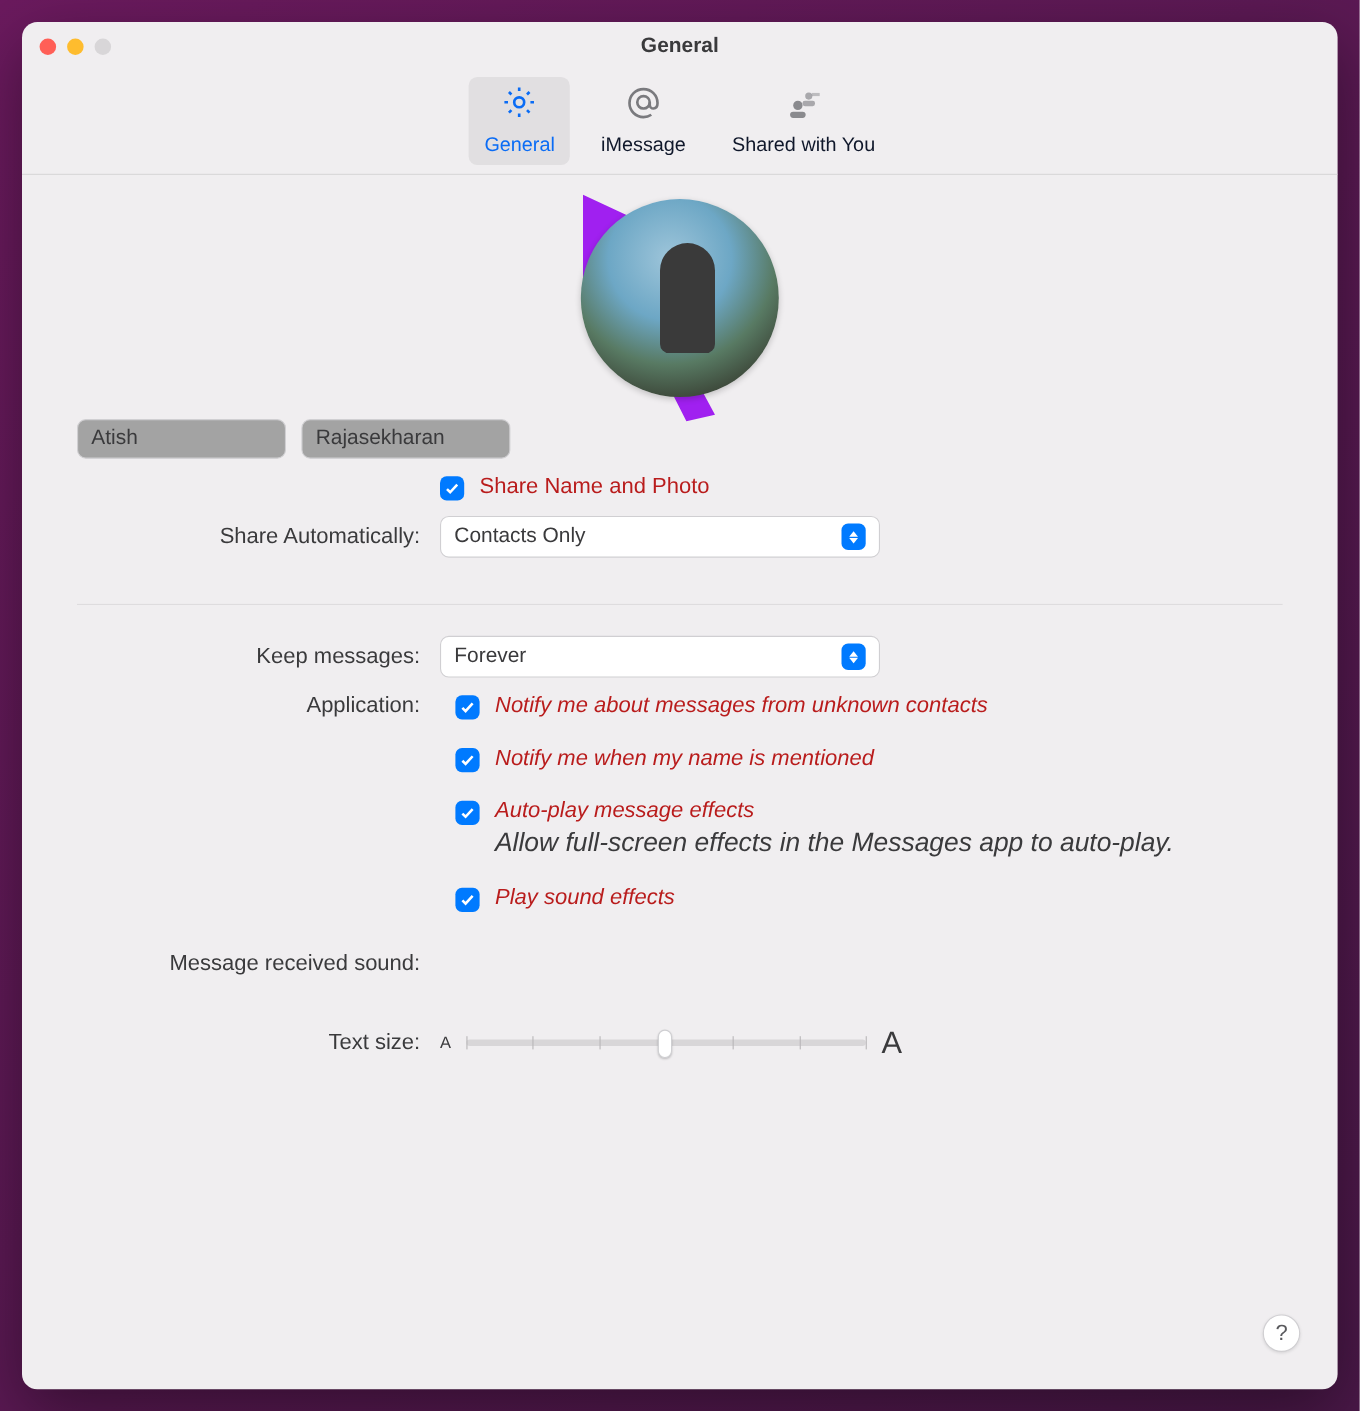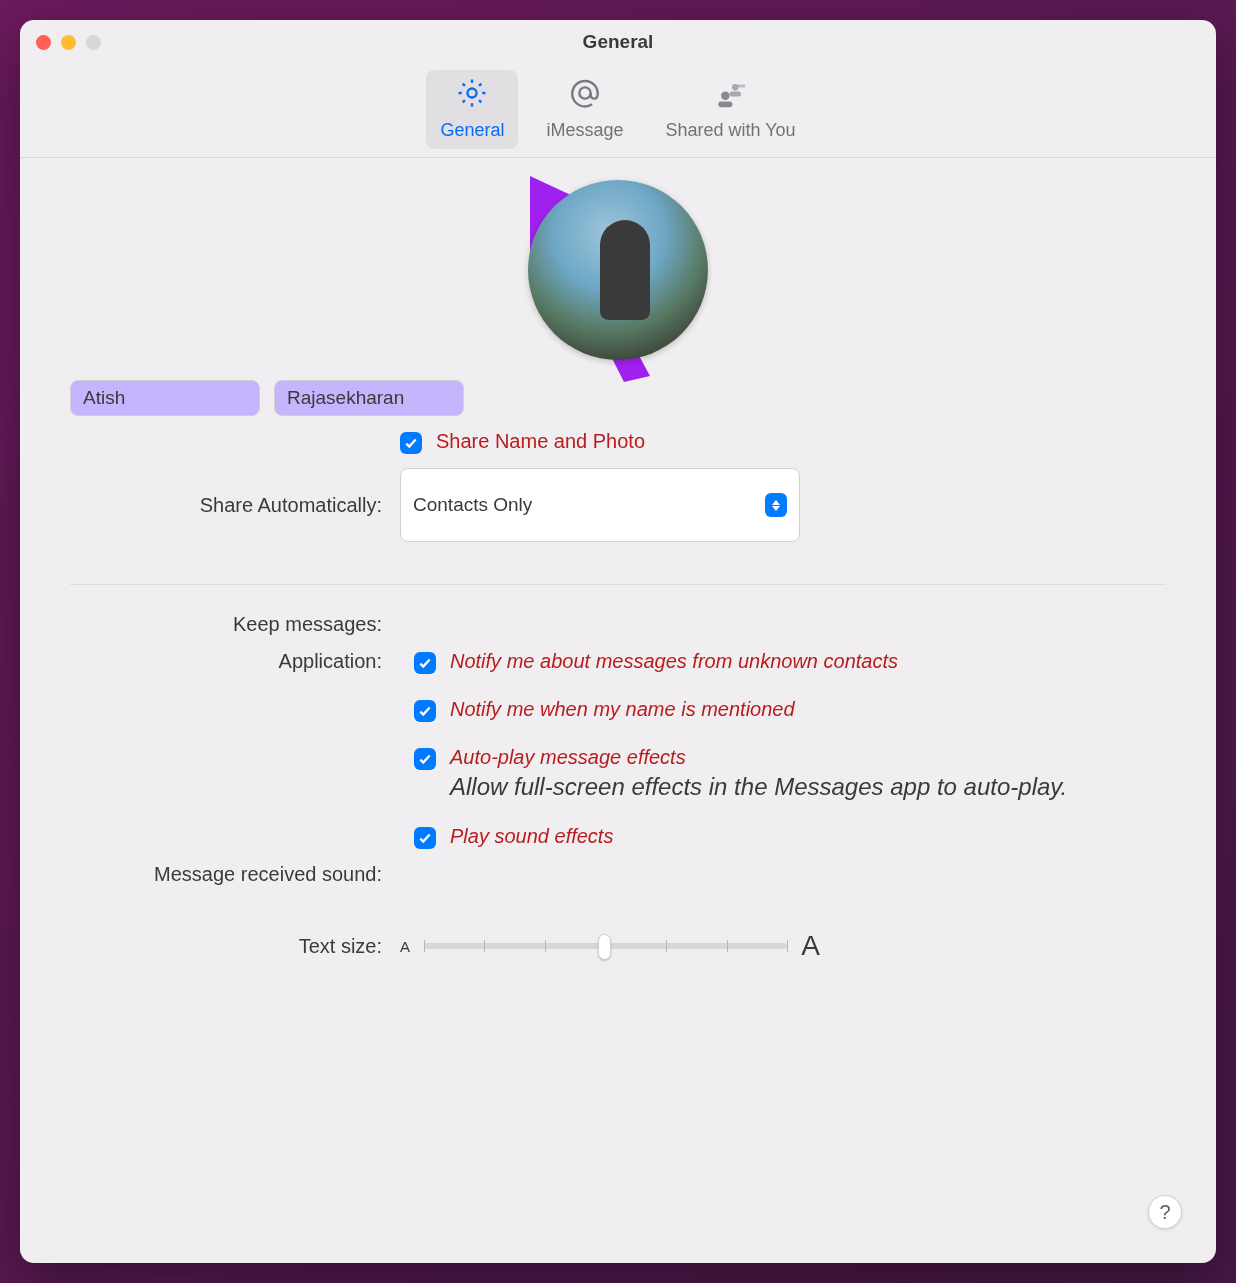--- a/index.html
+++ b/index.html
@@ -51,21 +51,21 @@
   padding: 6px 0 8px;
   border-bottom: 1px solid #d8d6d8;
 }
 .tab {
   display: flex;
   flex-direction: column;
   align-items: center;
   gap: 6px;
   padding: 6px 14px 8px;
   border-radius: 8px;
-  color: #737373;
+  color: #0f172a;
   cursor: pointer;
   min-width: 90px;
 }
 .tab.active { background: #e1dfe1; color: #0a6cf5; }
 .tab-label { font-size: 18px; }
 .tab svg { width: 34px; height: 34px; }
 .content {
   flex: 1;
   padding: 22px 50px 0;
   overflow: auto;
@@ -91,21 +91,21 @@
 .row { display: flex; align-items: center; margin-bottom: 14px; }
 .row-label {
   width: 330px;
   text-align: right;
   padding-right: 18px;
   font-size: 20px;
   color: #3a3a3c;
 }
 .row-content { flex: 1; display: flex; gap: 14px; align-items: center; flex-wrap: wrap; }
 .text-input {
-  background: #c4b5fd;
+  background: #a3a3a3;
   border: 1px solid #d0cfd2;
   border-radius: 8px;
   padding: 6px 12px;
   font-size: 19px;
   color: #3a3a3c;
   min-width: 190px;
 }
 .checkbox-row { display: flex; align-items: flex-start; gap: 14px; }
 .checkbox {
   width: 22px; height: 22px;
@@ -115,21 +115,21 @@
   flex-shrink: 0;
   margin-top: 2px;
 }
 .checkbox svg { width: 14px; height: 14px; }
 .check-label { font-size: 20px; color: #b91c1c; }
 .check-sub { font-size: 24px; color: #3a3a3c; margin-top: 4px; }
 .select {
   background: #fff;
   border: 1px solid #d0cfd2;
   border-radius: 8px;
-  padding: 24px 12px;
+  padding: 6px 12px;
   font-size: 19px;
   color: #3a3a3c;
   width: 400px;
   display: flex;
   align-items: center;
   justify-content: space-between;
   position: relative;
 }
 .select-stepper {
   width: 22px; height: 24px;
@@ -259,20 +259,29 @@
                 <span class="down"></span>
               </div>
           </div>
         </div>
       </div>
 
       <hr class="divider">
 
       <div class="row">
         <div class="row-label">Keep messages:</div>
+        <div class="row-content">
+          <div class="select">
+            <span>Forever</span>
+            <div class="select-stepper">
+                <span class="up"></span>
+                <span class="down"></span>
+              </div>
+          </div>
+        </div>
       </div>
 
       <div class="row" style="align-items:flex-start;gap:14px;">
         <div class="row-label">Application:</div>
         <div class="row-content">
           <div class="app-checks">
             <div class="checkbox-row">
               <div class="checkbox">
                   <svg viewBox="0 0 24 24" stroke="#fff" stroke-width="4" fill="none">
                     <polyline points="4,13 9,18 20,6"></polyline>
@@ -304,21 +313,21 @@
                   <svg viewBox="0 0 24 24" stroke="#fff" stroke-width="4" fill="none">
                     <polyline points="4,13 9,18 20,6"></polyline>
                   </svg>
                 </div>
               <div class="check-label">Play sound effects</div>
             </div>
           </div>
         </div>
       </div>
 
-      <div class="row" style="">
+      <div class="row" style="margin-top:22px;">
         <div class="row-label">Message received sound:</div>
       </div>
 
       <div class="row" style="margin-top:30px;align-items:center;">
         <div class="row-label">Text size:</div>
         <div class="row-content">
           <div class="slider-wrap">
             <span class="slider-a-small">A</span>
             <div class="slider">
               <div class="tick" style="left:0%"></div>

